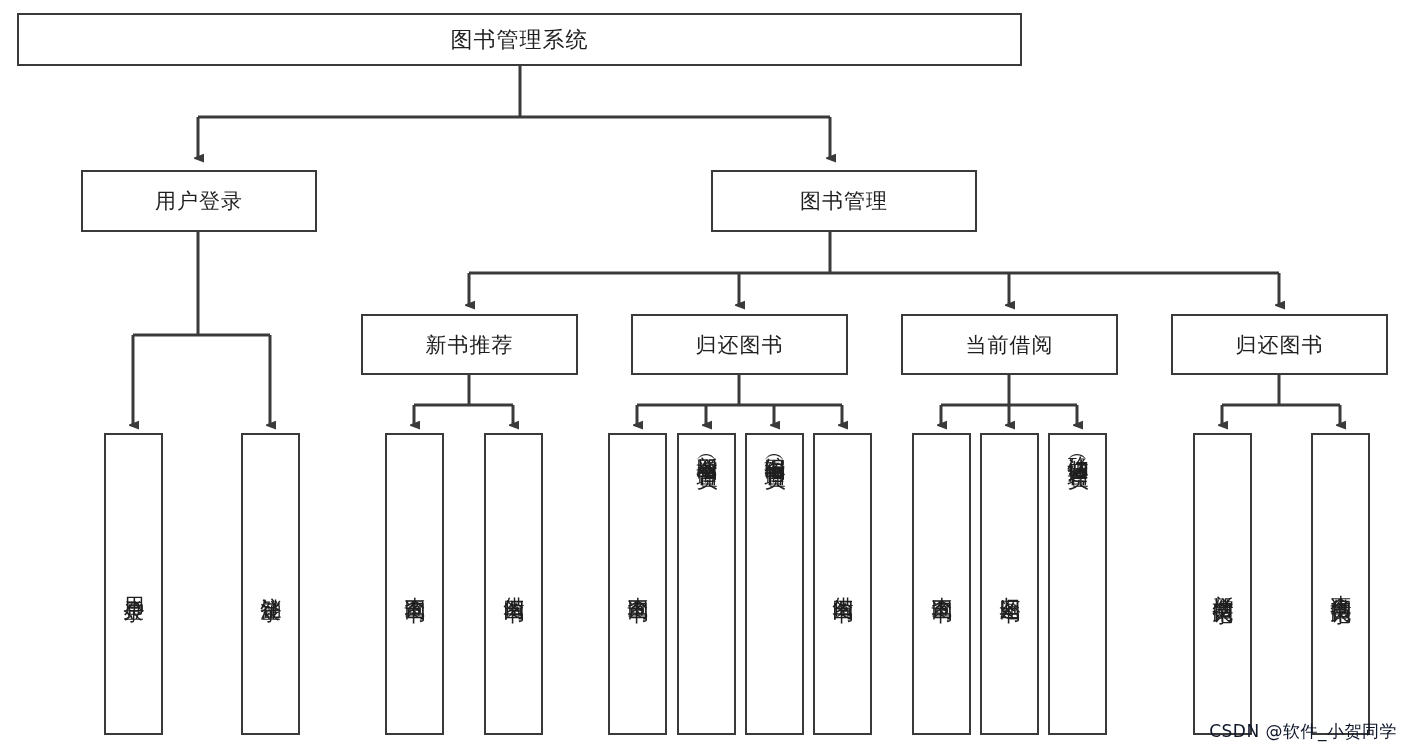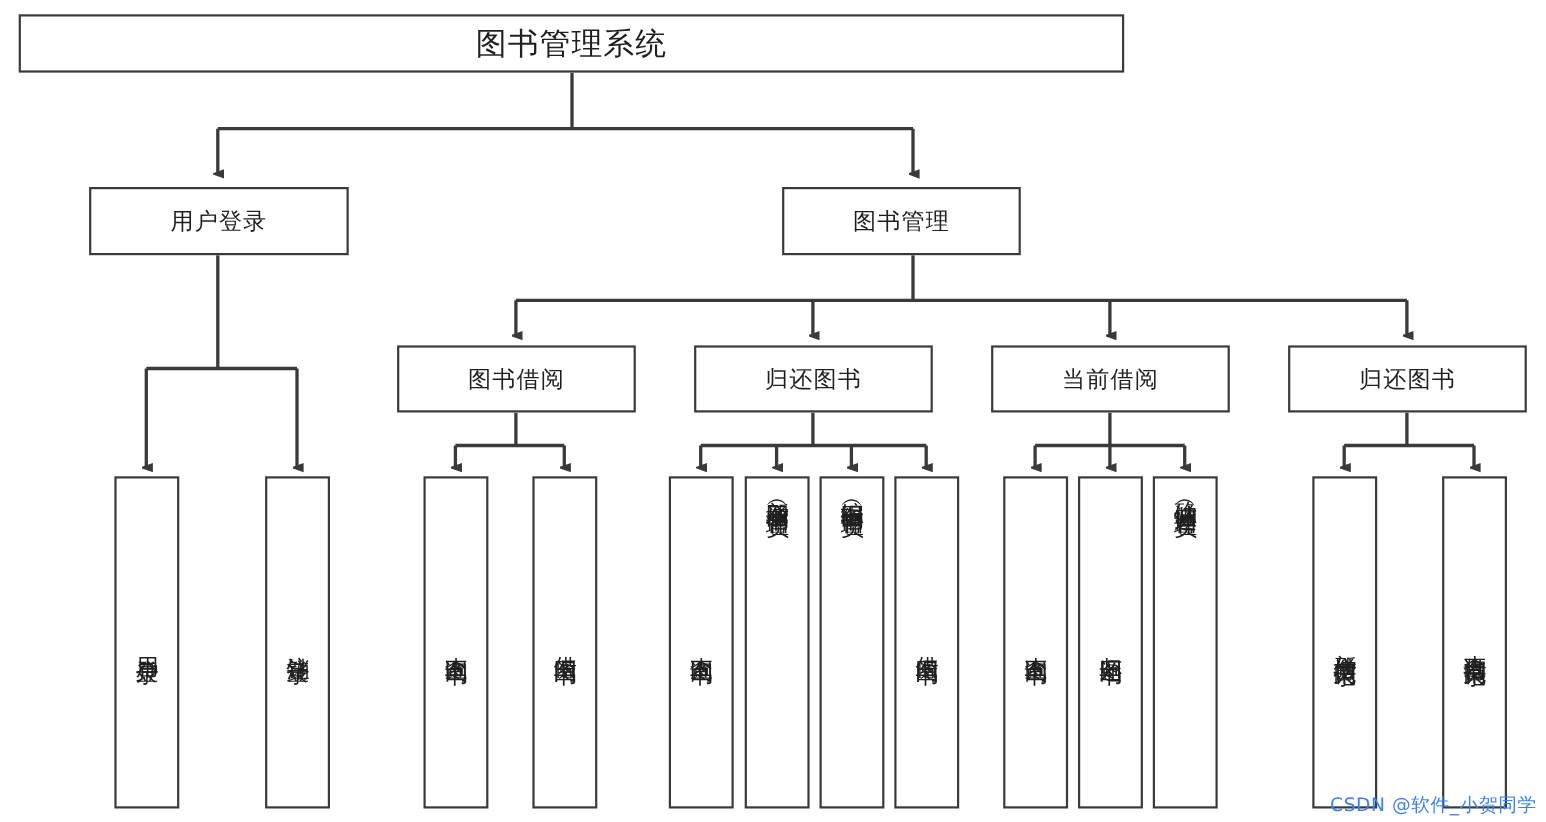--- a/index.html
+++ b/index.html
@@ -35,21 +35,21 @@
     align-items: center;
     justify-content: center;
     color: #1f1f1f;
   }
   .node.h {
     font-size: 21px;
     letter-spacing: 1px;
     white-space: nowrap;
   }
   .node.root {
-    font-size: 28px;
+    font-size: 22px;
   }
   .node.leaf {
     align-items: flex-start;
     justify-content: center;
     padding-top: 0;
   }
   .vtext {
     writing-mode: vertical-rl;
     text-orientation: upright;
     font-size: 21px;
@@ -67,21 +67,21 @@
   }
   .leafwrap.top {
     align-items: flex-start;
     padding-top: 4px;
   }
   .watermark {
     position: absolute;
     right: 8px;
     bottom: 4px;
     font-size: 17px;
-    color: #3b82f6;
+    color: #0f172a;
     letter-spacing: 0.5px;
     white-space: nowrap;
   }
 </style>
 </head>
 <body>
 
 <div id="canvas">
 
   <svg id="wires" viewBox="0 0 1405 747" xmlns="http://www.w3.org/2000/svg">
@@ -135,26 +135,26 @@
     </g>
   </svg>
 
   <div class="node root h" style="left:17px; top:13px; width:1005px; height:53px;">
     <span>图书管理系统</span>
   </div>
 
   <div class="node h" style="left:81px; top:170px; width:236px; height:62px;">
     <span>用户登录</span>
   </div>
-  <div class="node h" style="left:711px; top:170px; width:217px; height:62px;">
+  <div class="node h" style="left:711px; top:170px; width:266px; height:62px;">
     <span>图书管理</span>
   </div>
 
   <div class="node h" style="left:361px; top:314px; width:217px; height:61px;">
-    <span>图书借阅</span>
+    <span>新书推荐</span>
   </div>
   <div class="node h" style="left:631px; top:314px; width:217px; height:61px;">
     <span>归还图书</span>
   </div>
   <div class="node h" style="left:901px; top:314px; width:217px; height:61px;">
     <span>当前借阅</span>
   </div>
   <div class="node h" style="left:1171px; top:314px; width:217px; height:61px;">
     <span>归还图书</span>
   </div>

